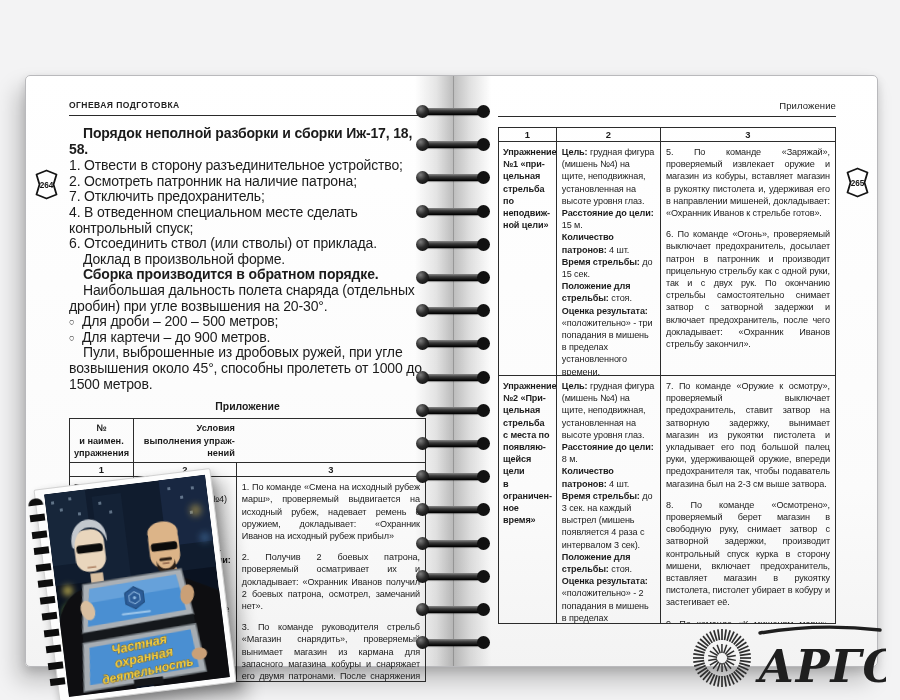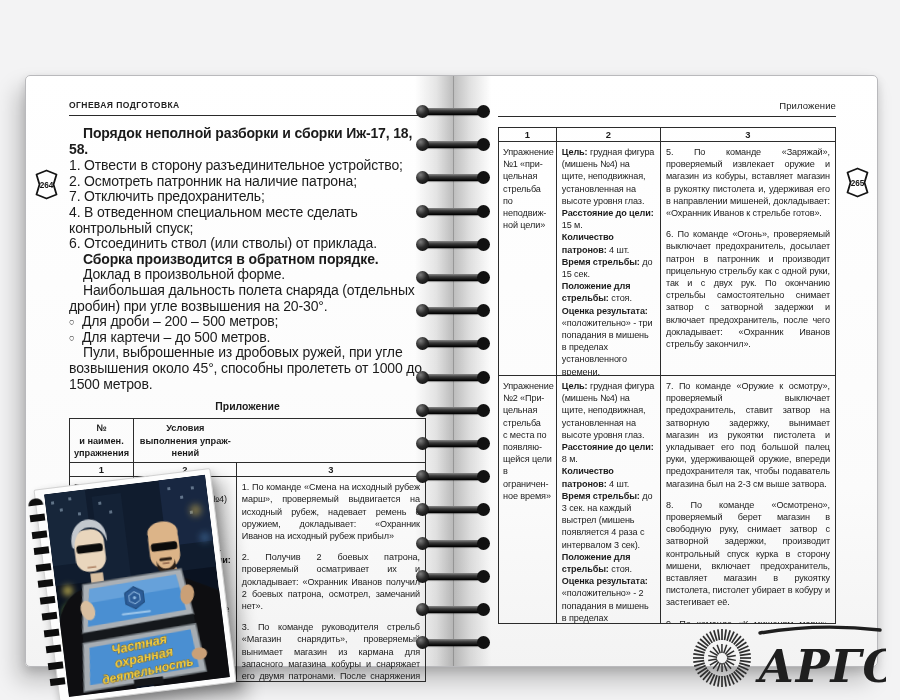--- a/index.html
+++ b/index.html
@@ -37,21 +37,21 @@
   
   .tbl{ border:1.4px solid #2c2c2c; width:100%; }
   .trow{ display:flex; align-items:stretch; overflow:hidden; }
   .trow > div{ border-right:1px solid #2c2c2c; overflow:hidden; }
   .trow > div:last-child{ border-right:none; }
   .trow{ border-bottom:1px solid #2c2c2c; }
   .tbl .trow:last-child{ border-bottom:none; }
   .thead{ font-size:9.2px; font-weight:bold; text-align:center; white-space:pre-line; line-height:12.5px; padding:3px 2px; }
   .tnum{ font-size:9.4px; font-weight:bold; text-align:center; line-height:13px; }
   .tcell{ font-size:9.1px; line-height:12.2px; letter-spacing:-.1px; padding:4px 5px 4px 5px; }
-  .cell-name{ font-weight:normal; white-space:pre-line; padding:4px 3px 4px 4px; }
+  .cell-name{ font-weight:bold; white-space:pre-line; padding:4px 3px 4px 4px; }
   .cell-proc p{ text-align:justify; margin:0 0 9px 0; }
   .cell-cond p{ margin:0; }
 
   
   .badge{ position:absolute; width:27px; height:31px; }
   .badge-left{ left:7px; top:93px; }
   .badge-right{ right:8px; top:91px; }
 
   
   .gutter-shadow{
@@ -100,35 +100,35 @@
     <div class="lp-content">
       <div class="running-head">ОГНЕВАЯ ПОДГОТОВКА</div>
       <p class="bodytext bold indent title">Порядок неполной разборки и сборки Иж-17, 18, 58.</p>
       <div id="left-list">
           <p class="bodyline">1. Отвести в сторону разъединительное устройство;</p>
           <p class="bodyline">2. Осмотреть патронник на наличие патрона;</p>
           <p class="bodyline">7. Отключить предохранитель;</p>
           <p class="bodyline">4. В отведенном специальном месте сделать контрольный спуск;</p>
           <p class="bodyline">6. Отсоединить ствол (или стволы) от приклада.</p>
         </div>
+      <p class="bodytext indent">Доклад в произвольной форме.</p>
       <p class="bodytext bold indent">Сборка производится в обратном порядке.</p>
-      <p class="bodytext indent">Доклад в произвольной форме.</p>
       <p class="bodytext indent">Наибольшая дальность полета снаряда (отдельных дробин) при угле возвышения на 20-30°.</p>
       <div id="left-bullets">
           <p class="bodyline bullet">Для дроби – 200 – 500 метров;</p>
-          <p class="bodyline bullet">Для картечи – до 500 метров.</p>
+          <p class="bodyline bullet">Для картечи – до 900 метров.</p>
         </div>
       <p class="bodytext indent">Пули, выброшенные  из дробовых ружей, при угле возвышения около 45°, способны пролететь от 1000 до 1500 метров.</p>
       <p class="caption bold">Приложение</p>
       <div id="left-table" class="tbl">
           <div class="trow" style="height: 44px;">
             <div class="thead" style="width: 18%;">№
 и наимен.
 упражнения</div>
-            <div class="thead" style="width: 29%;">Условия
+            <div class="thead" style="width: 29%; text-align: right;">Условия
 выполнения упраж-
 нений</div>
           </div>
           <div class="trow" style="height: 14px;">
             <div class="tnum" style="width: 18%;">1</div>
             <div class="tnum" style="width: 29%;">2</div>
             <div class="tnum" style="width: 53%;">3</div>
           </div>
           <div class="trow" style="height: 204px;">
             <div class="tcell cell-name" style="width: 18%;">Выполнение

